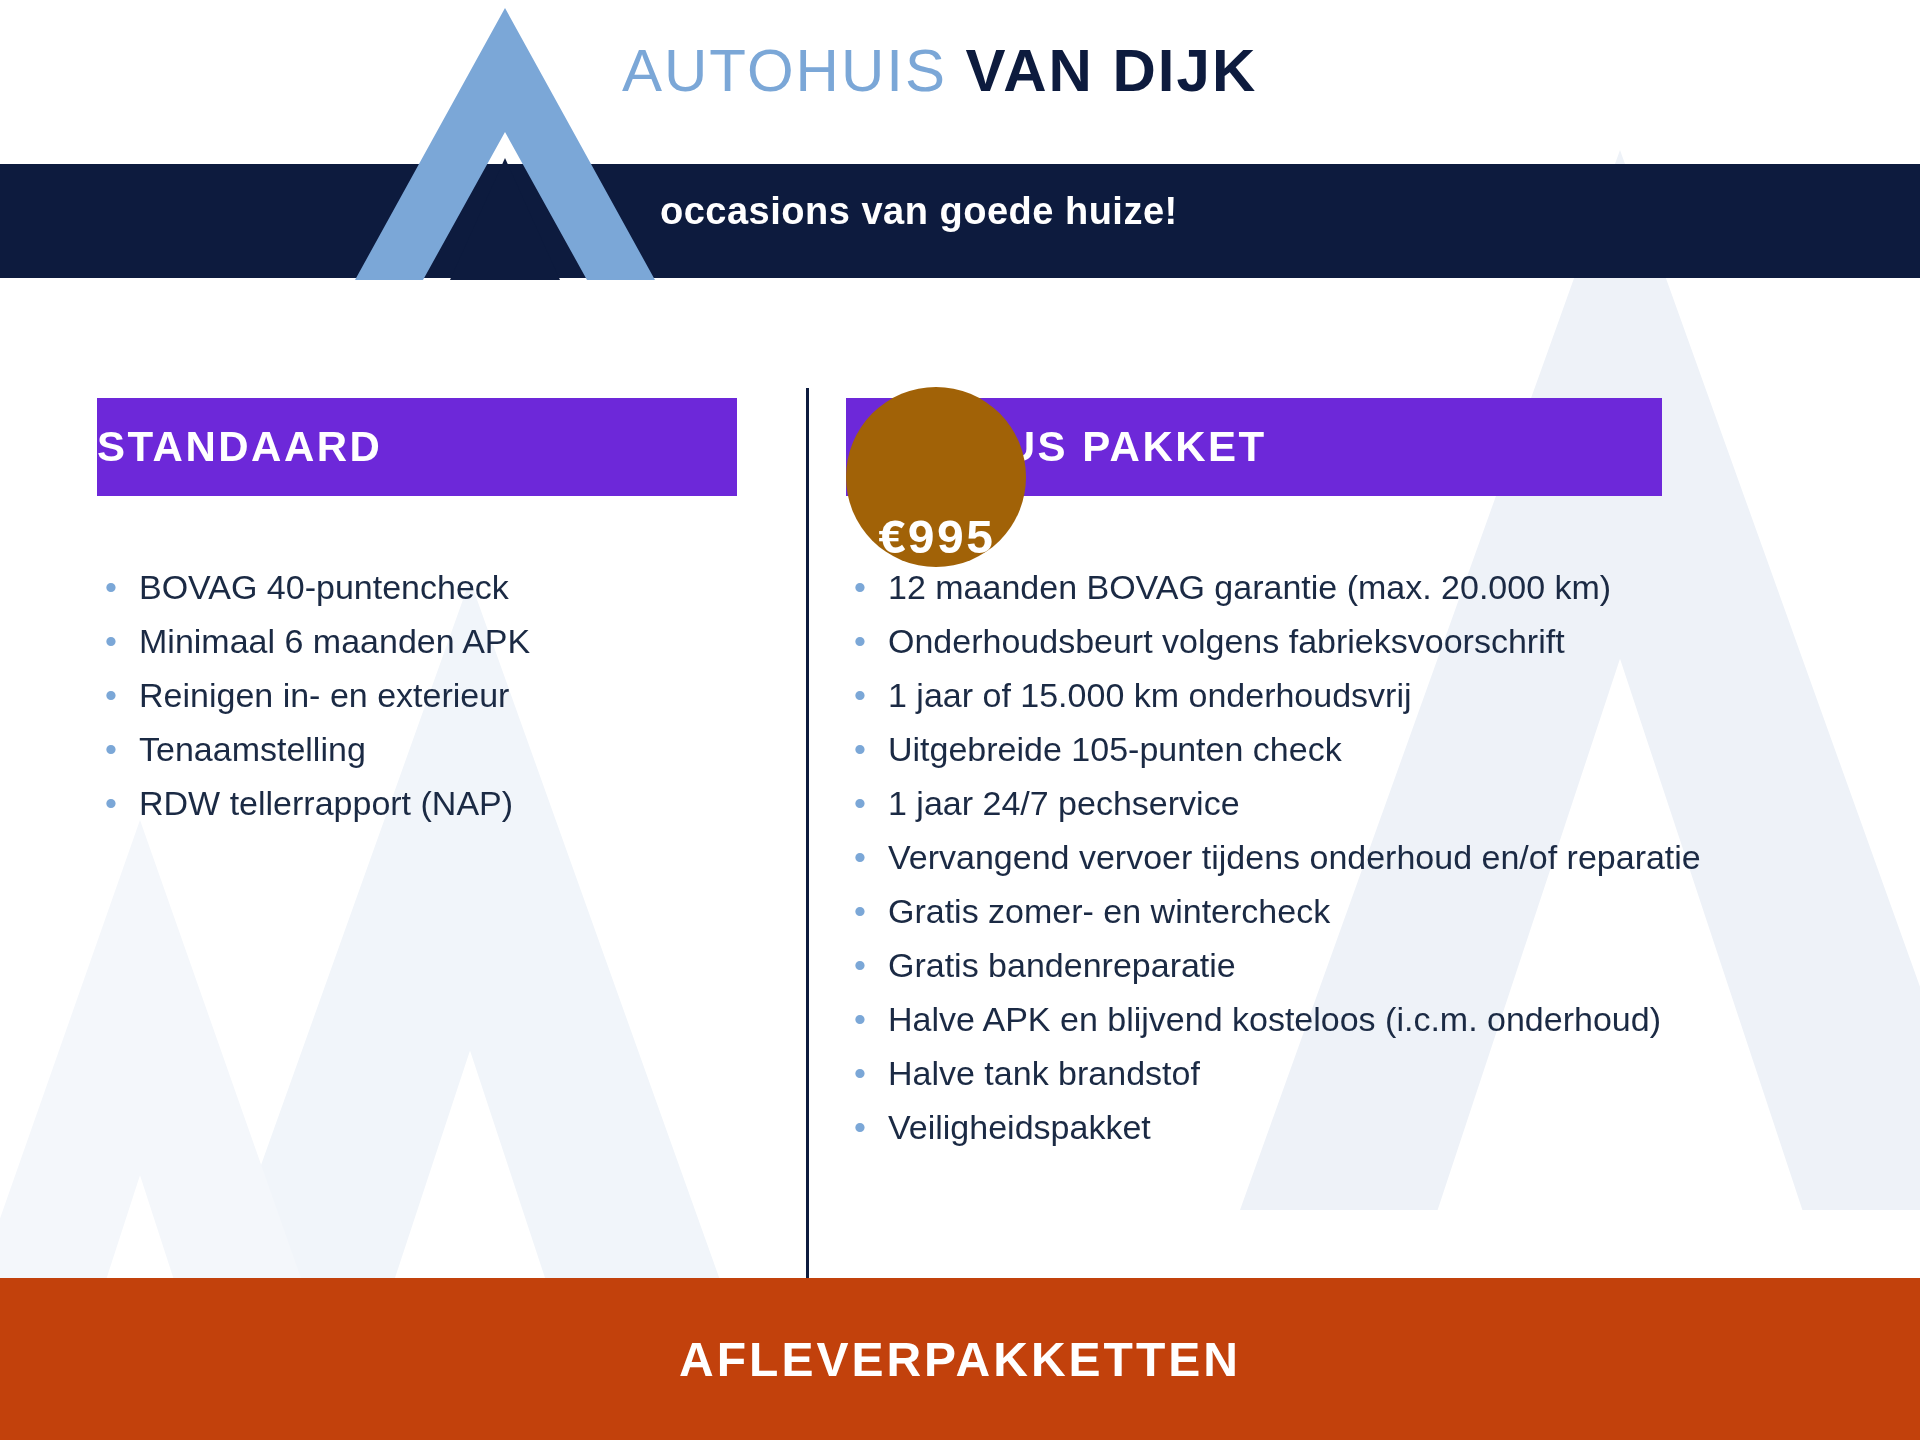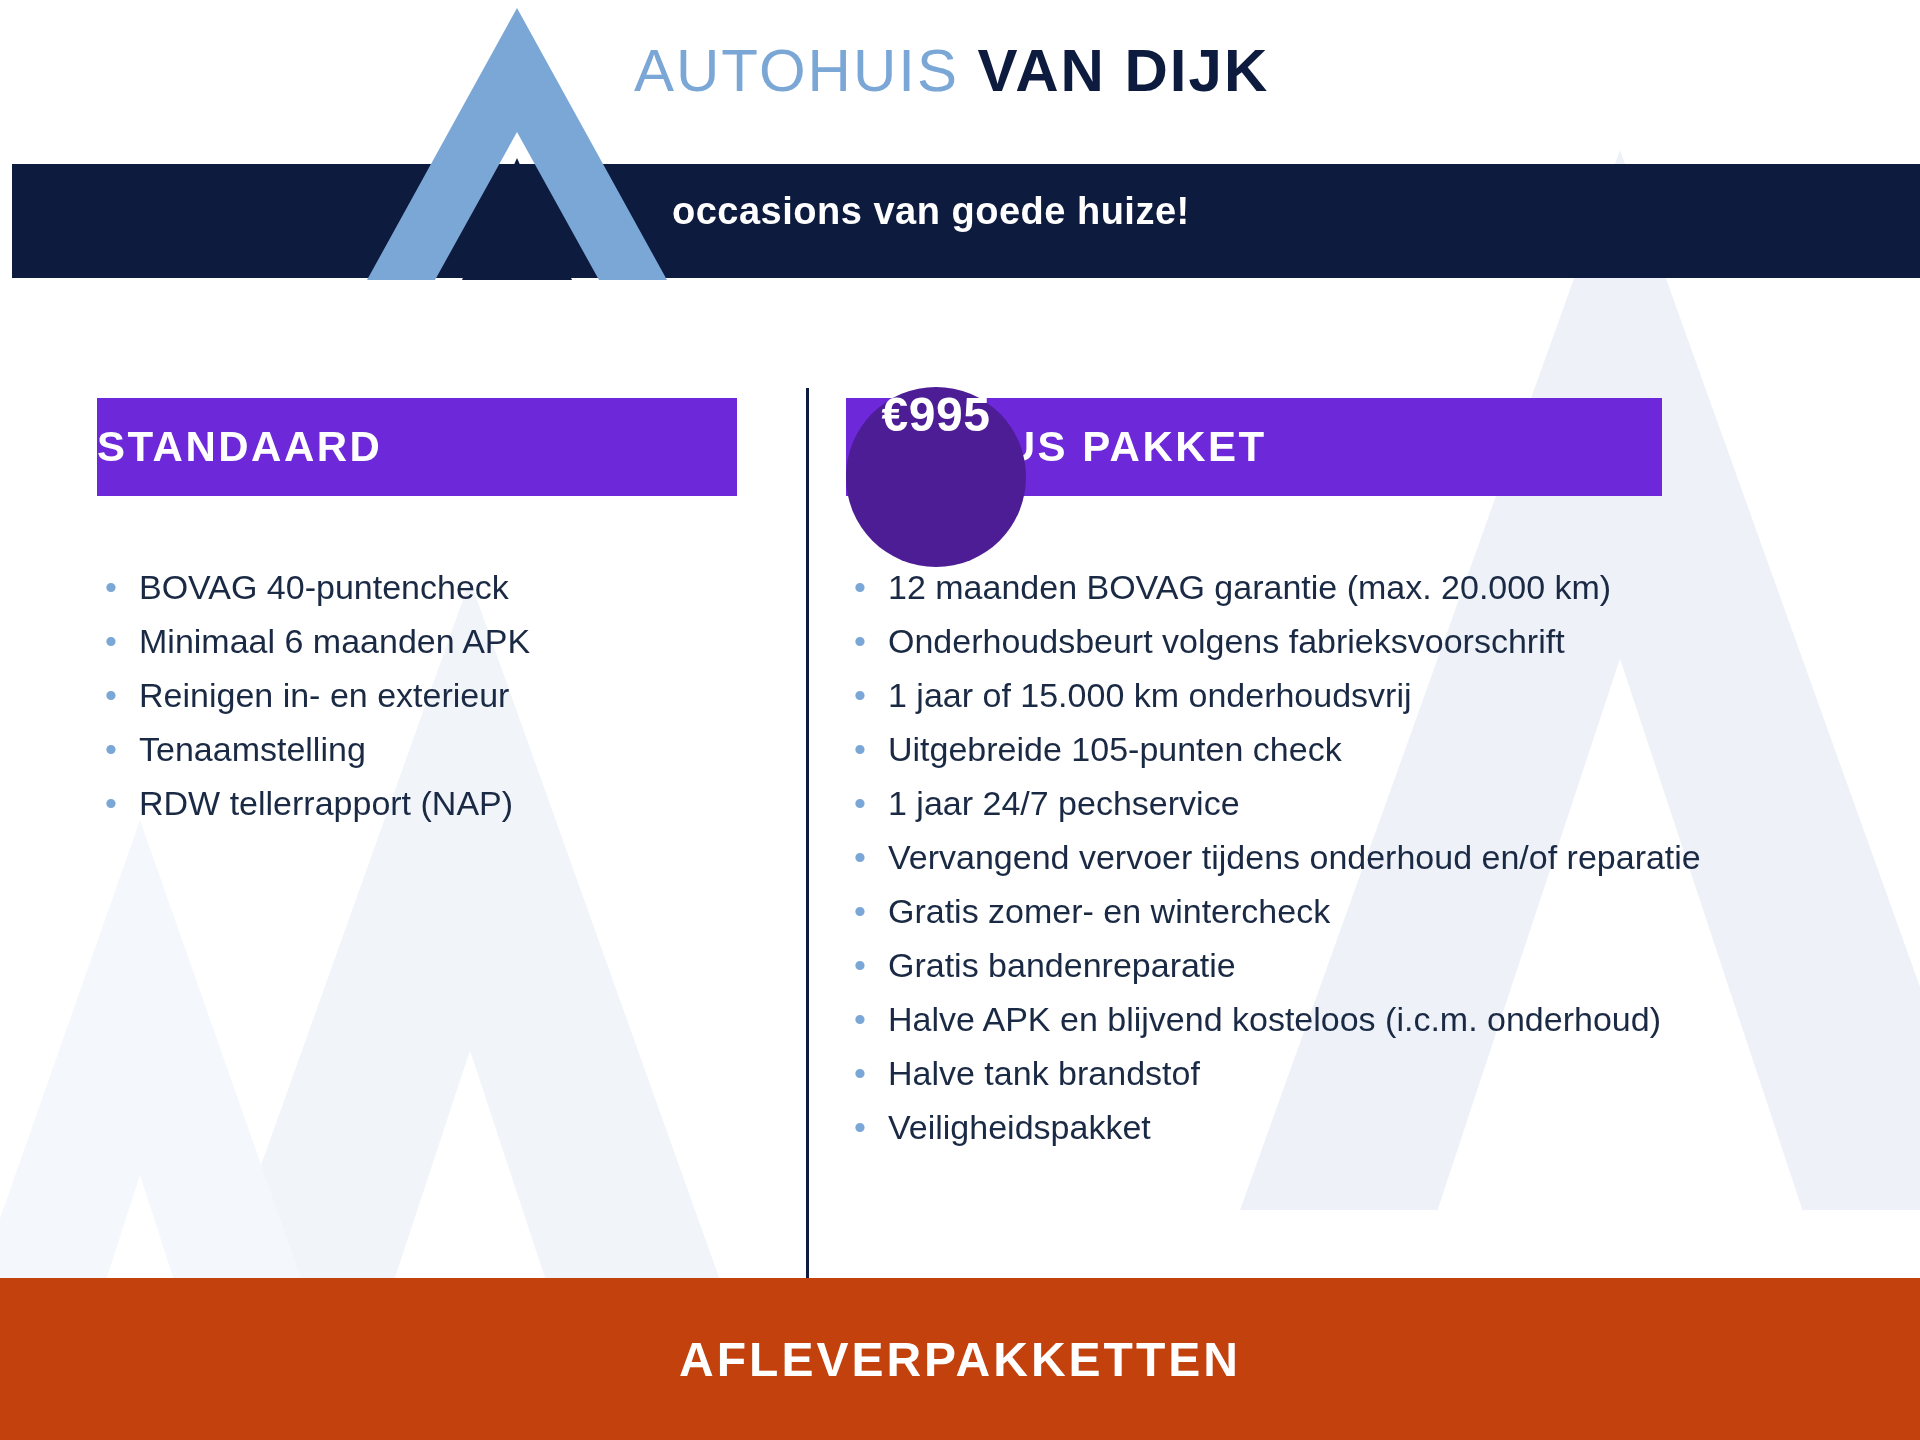--- a/index.html
+++ b/index.html
@@ -47,21 +47,21 @@
     height: 740px;
     left: -120px;
     top: 820px;
     clip-path: polygon(50% 0%, 100% 100%, 74% 100%, 50% 48%, 26% 100%, 0% 100%);
     background: #f4f7fb;
   }
 
   
   .header {
     position: absolute;
-    left: 12px;
+    left: 0;
     top: 0;
     width: 1772px;
     height: 278px;
     z-index: 2;
   }
   .header-bar {
     position: absolute;
     left: 0;
     top: 164px;
     width: 1920px;
@@ -158,25 +158,26 @@
     box-sizing: border-box;
   }
 
   .price-badge {
     position: absolute;
     left: 0px;
     top: -11px;
     width: 180px;
     height: 180px;
     border-radius: 50%;
-    background: #4c1d95;
+    background: #a16207;
     display: flex;
-    align-items: flex-start;
+    align-items: flex-end;
     justify-content: center;
     z-index: 6;
+    font-family: Liberation Mono, monospace;
   }
   .price-badge span {
     color: #ffffff;
     font-size: 48px;
     font-weight: bold;
     letter-spacing: 0.5px;
   }
 
   ul.features {
     list-style: none;

